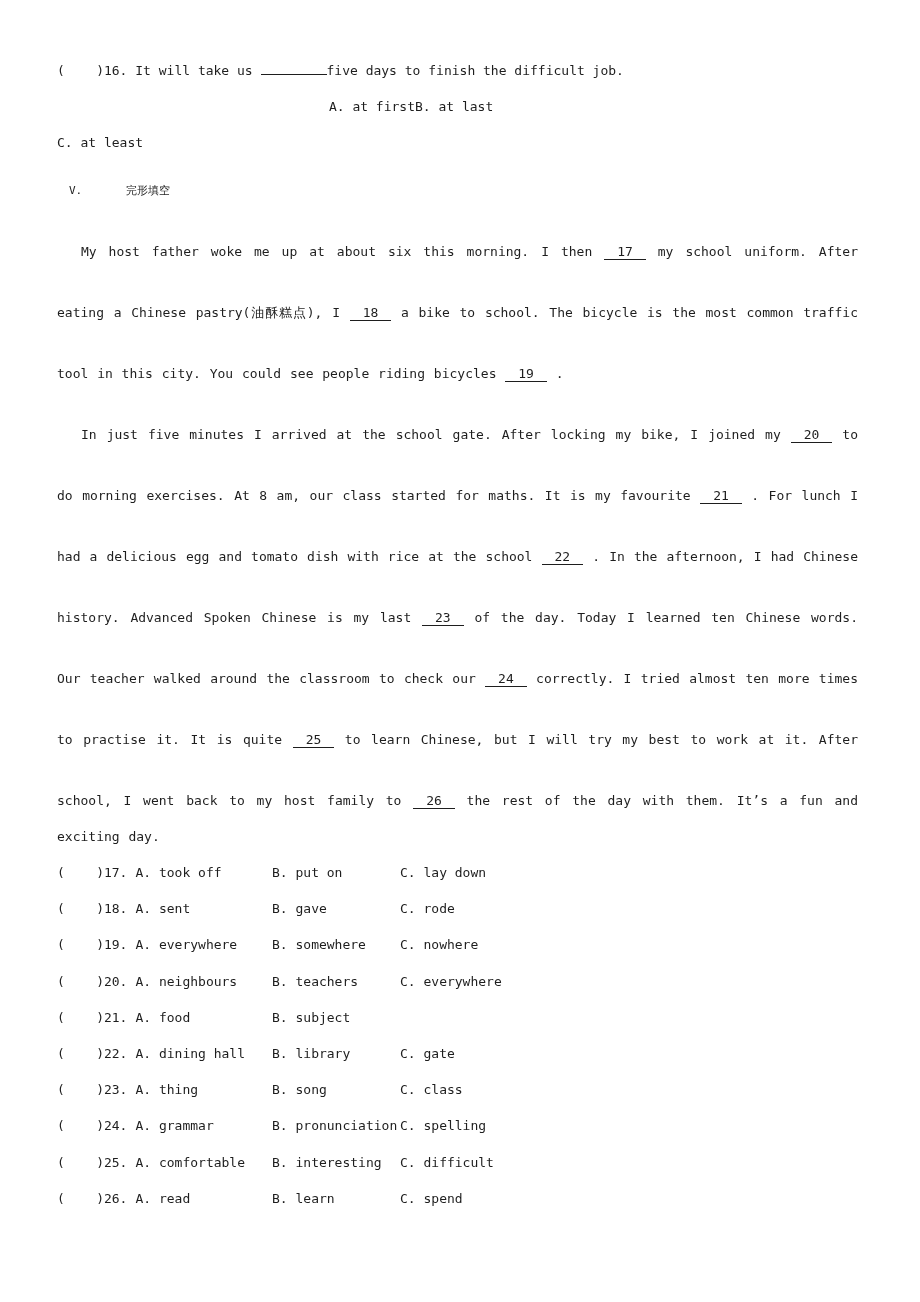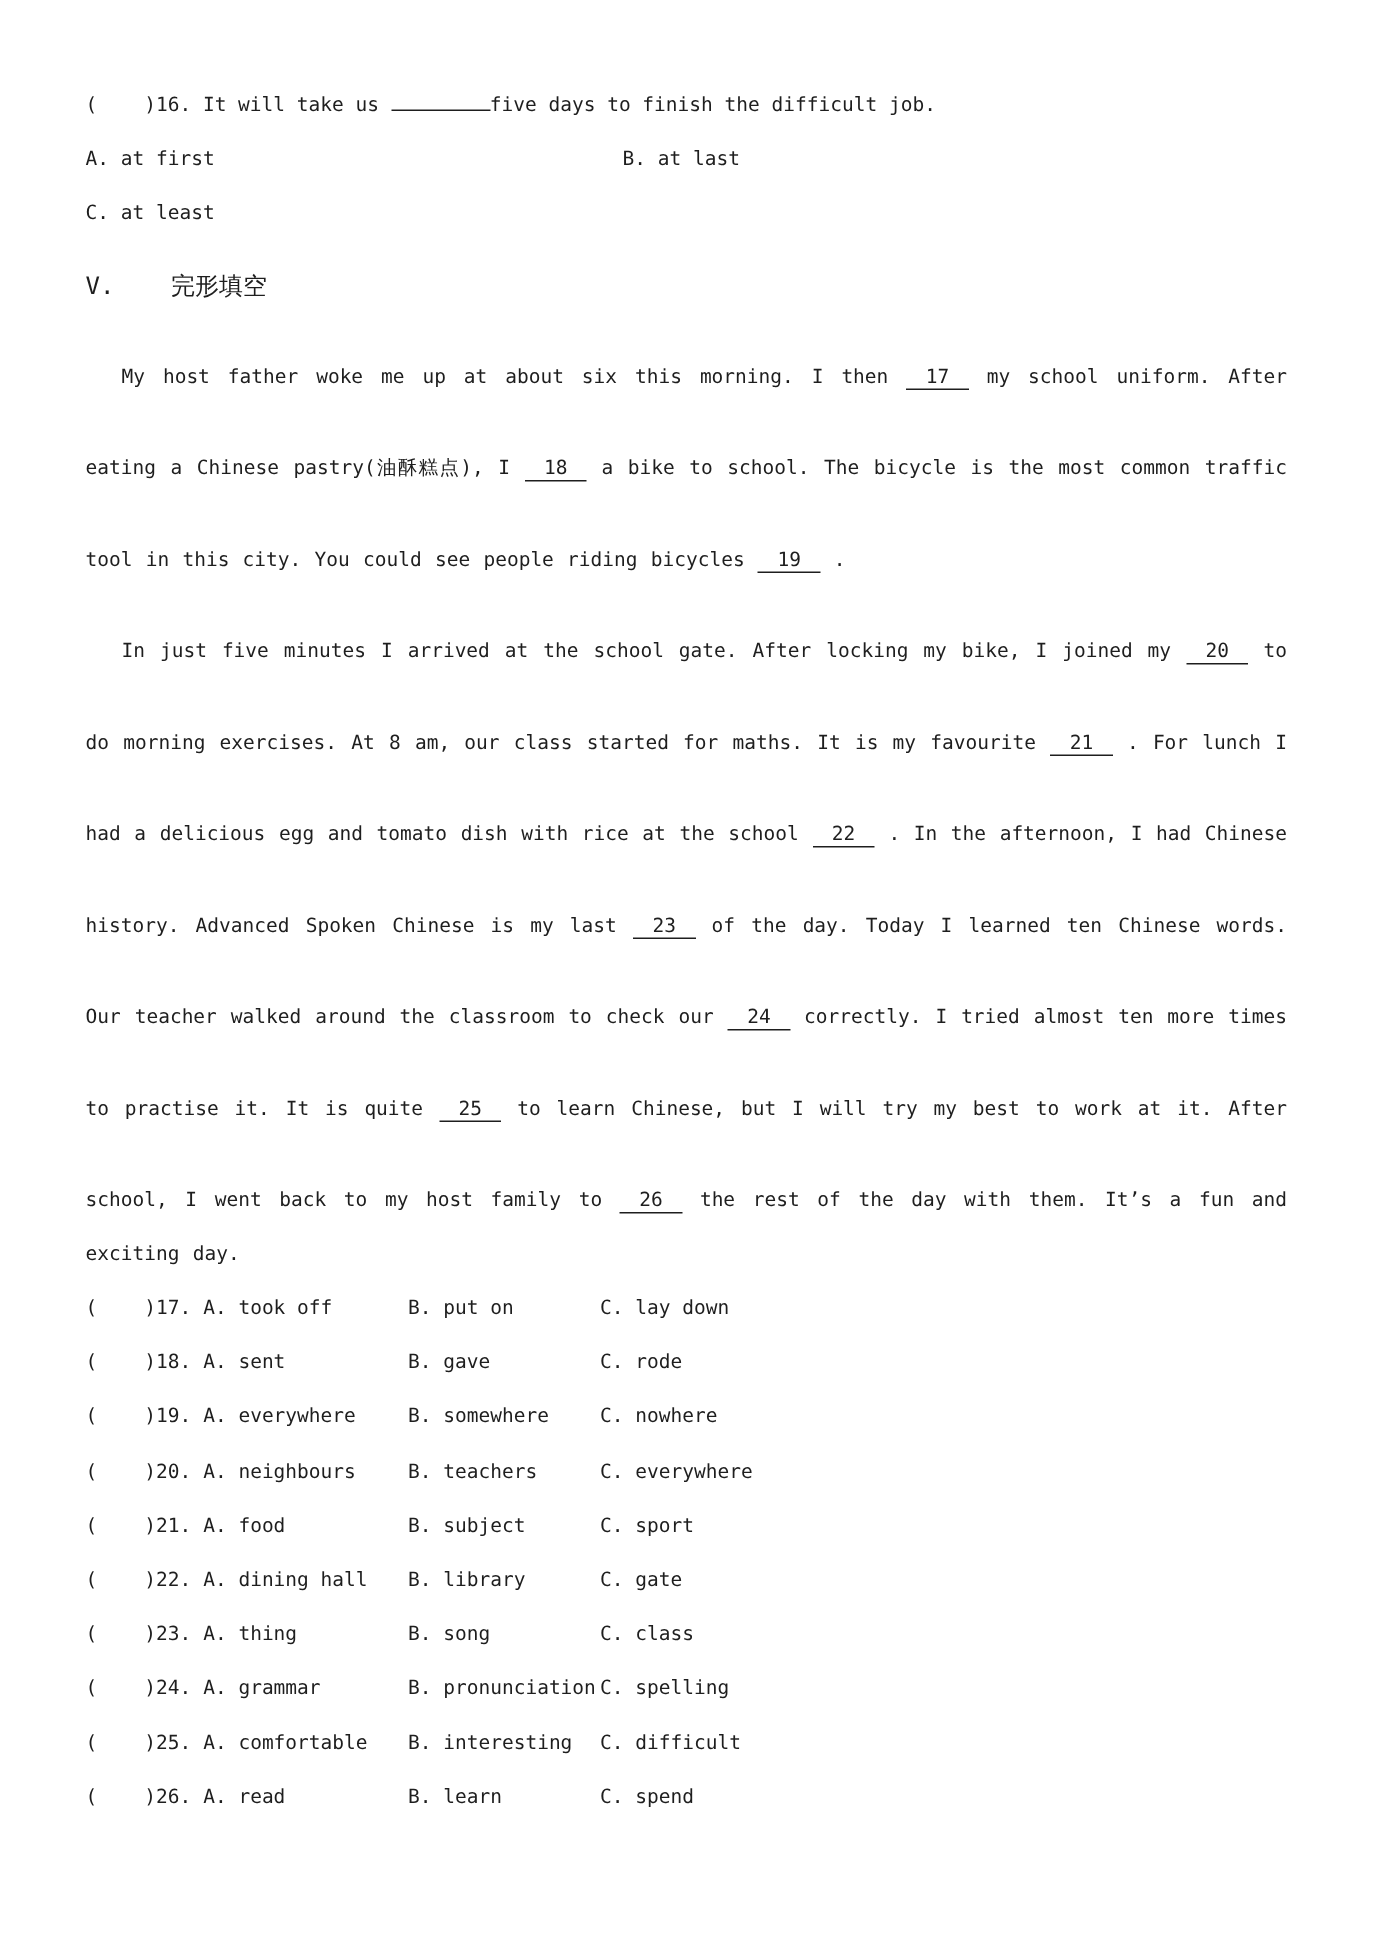--- a/index.html
+++ b/index.html
@@ -25,28 +25,29 @@
   }
   .line {
     margin: 0;
     line-height: 36px;
     white-space: pre;
   }
   .q16-opts {
     display: flex;
     line-height: 36px;
     white-space: pre;
+    text-align: right;
   }
   .q16-a {
     flex: none;
     width: 358px;
   }
   .section-heading {
-    margin: 11px 0 0 0;
-    font-size: 16px;
+    margin: 11px 0 0 12px;
+    font-size: 11px;
     font-weight: normal;
     line-height: 37px;
     white-space: pre;
   }
   .section-heading .numeral {
     display: inline-block;
     width: 57px;
   }
   .para {
     margin: 0;
@@ -124,21 +125,20 @@
 
       <div class="opt-row">
         <span class="cell cellA"><span>(    )</span><span>20.</span><span class="optA">A. neighbours</span></span>
         <span class="cell cellB">B. teachers</span>
         <span class="cell cellC">C. everywhere</span>
       </div>
 
       <div class="opt-row">
         <span class="cell cellA"><span>(    )</span><span>21.</span><span class="optA">A. food</span></span>
         <span class="cell cellB">B. subject</span>
-        <span class="cell cellC">C. sport</span>
       </div>
 
       <div class="opt-row">
         <span class="cell cellA"><span>(    )</span><span>22.</span><span class="optA">A. dining hall</span></span>
         <span class="cell cellB">B. library</span>
         <span class="cell cellC">C. gate</span>
       </div>
 
       <div class="opt-row">
         <span class="cell cellA"><span>(    )</span><span>23.</span><span class="optA">A. thing</span></span>

